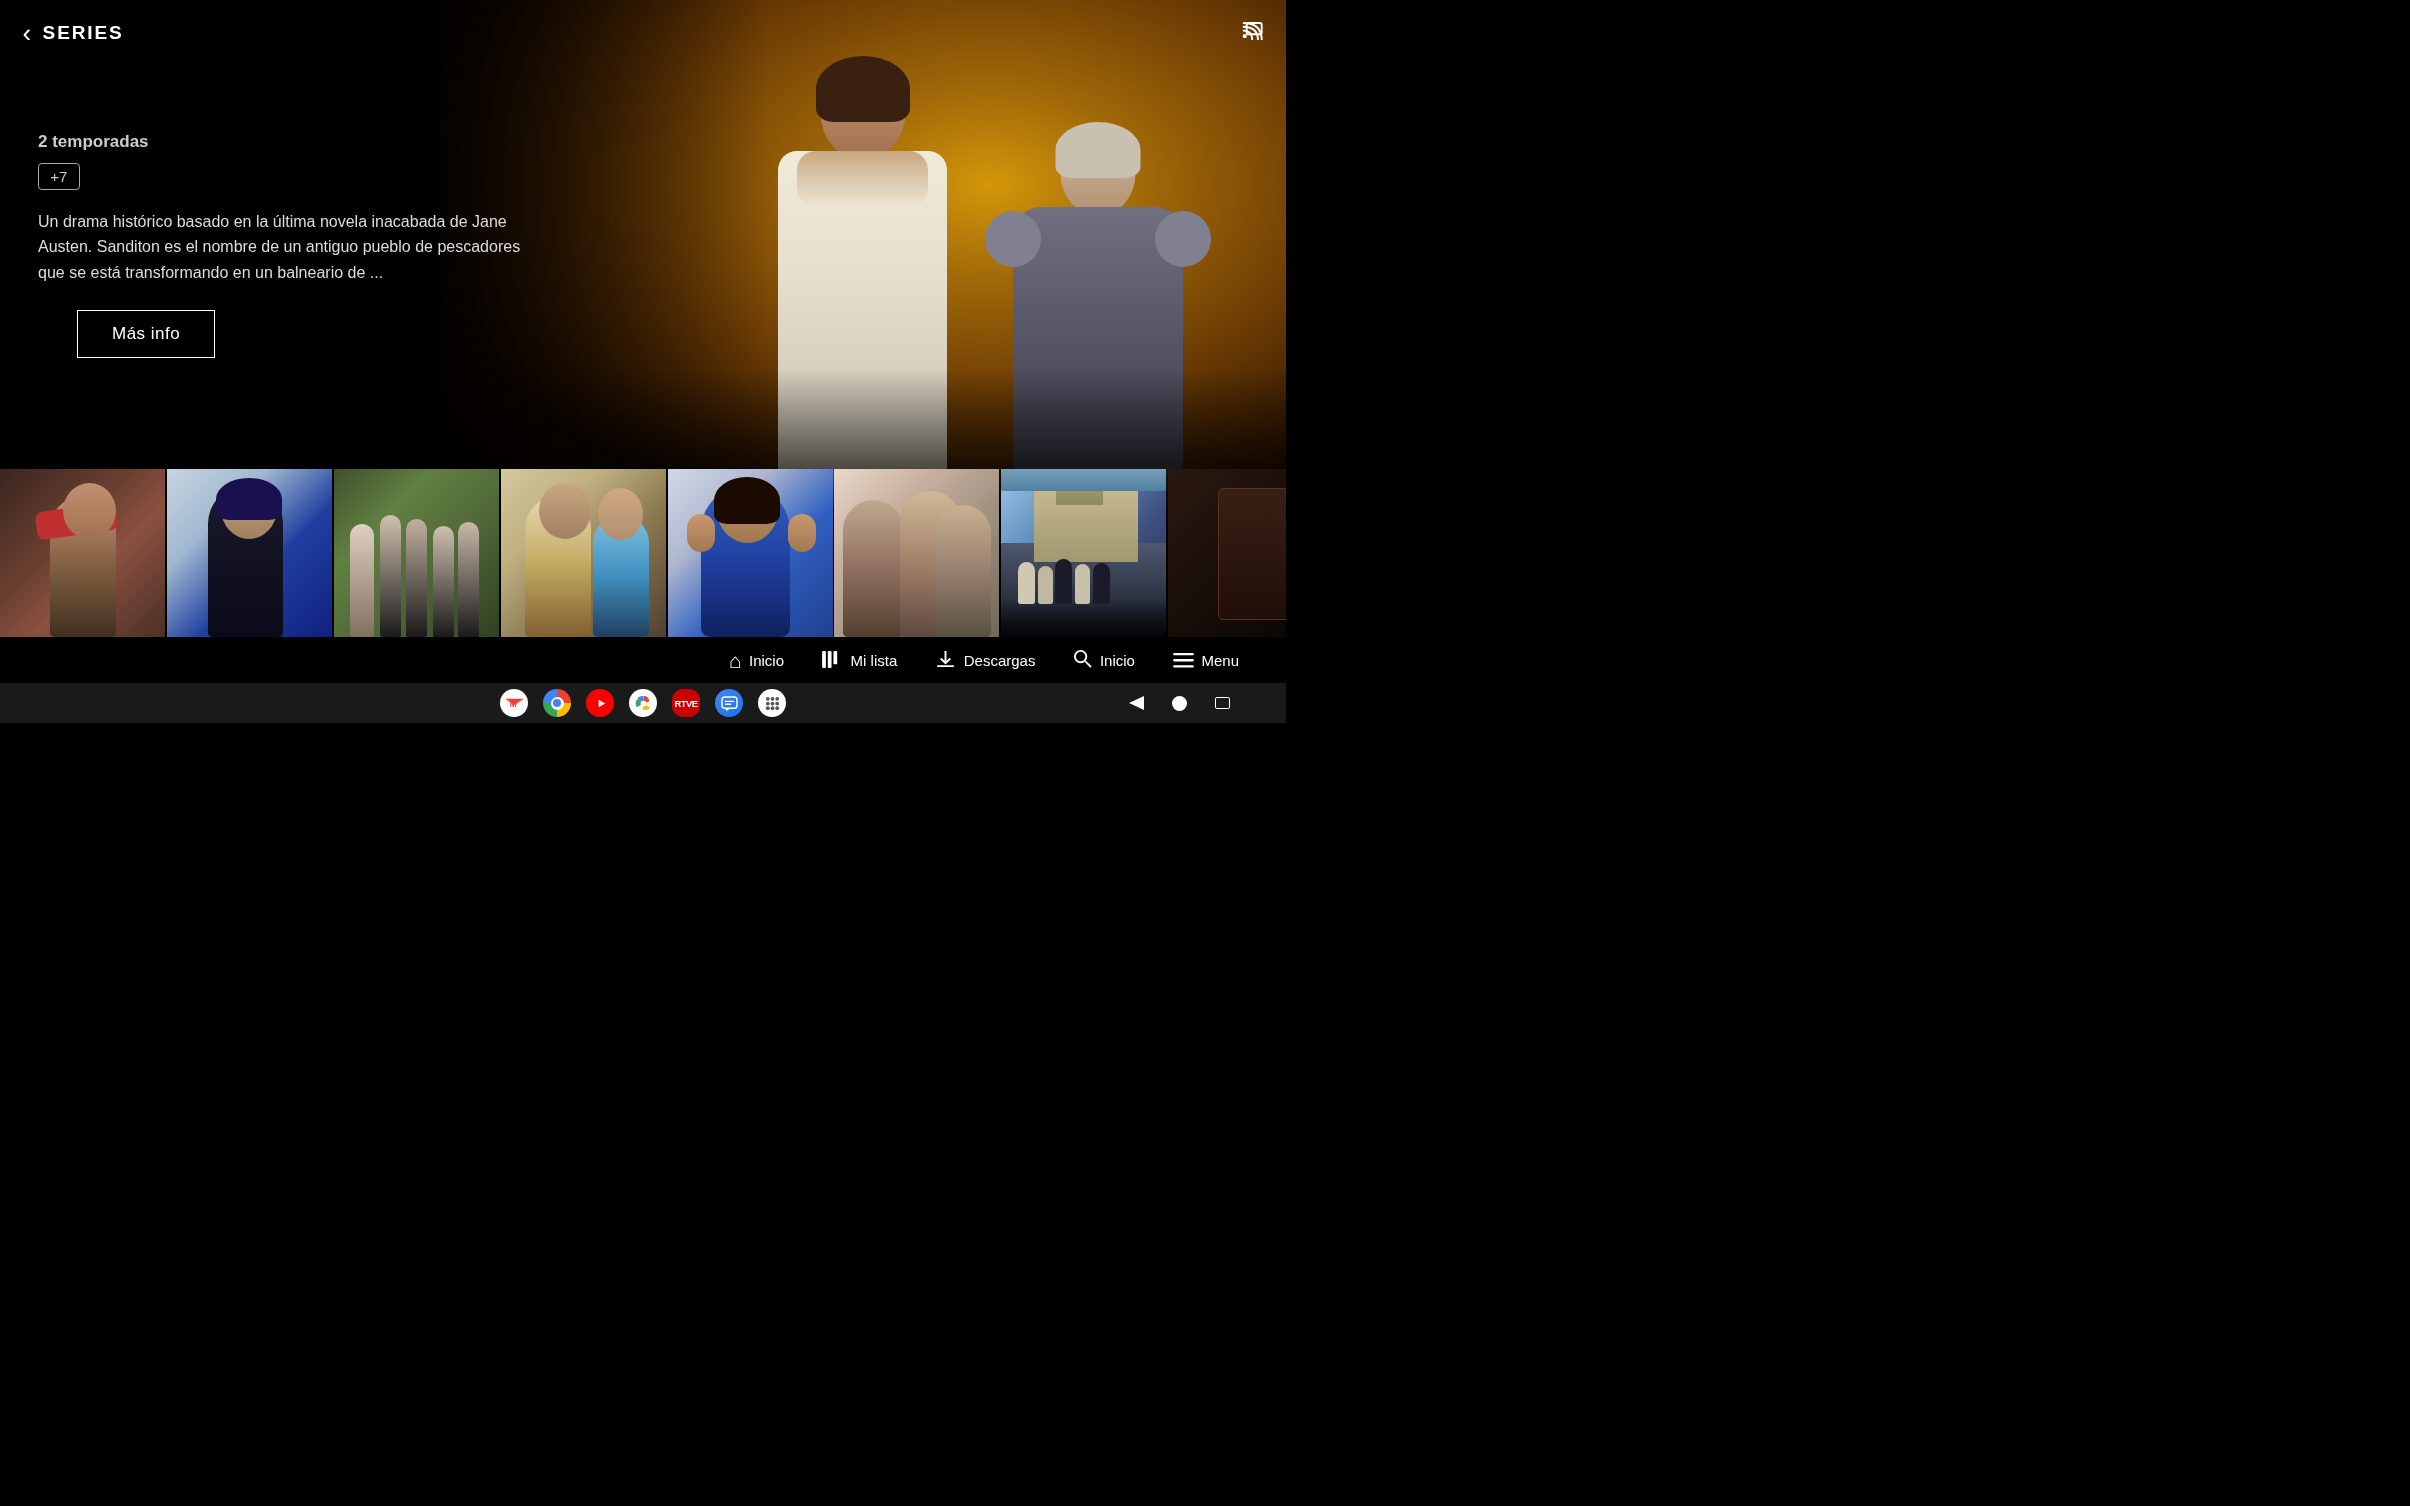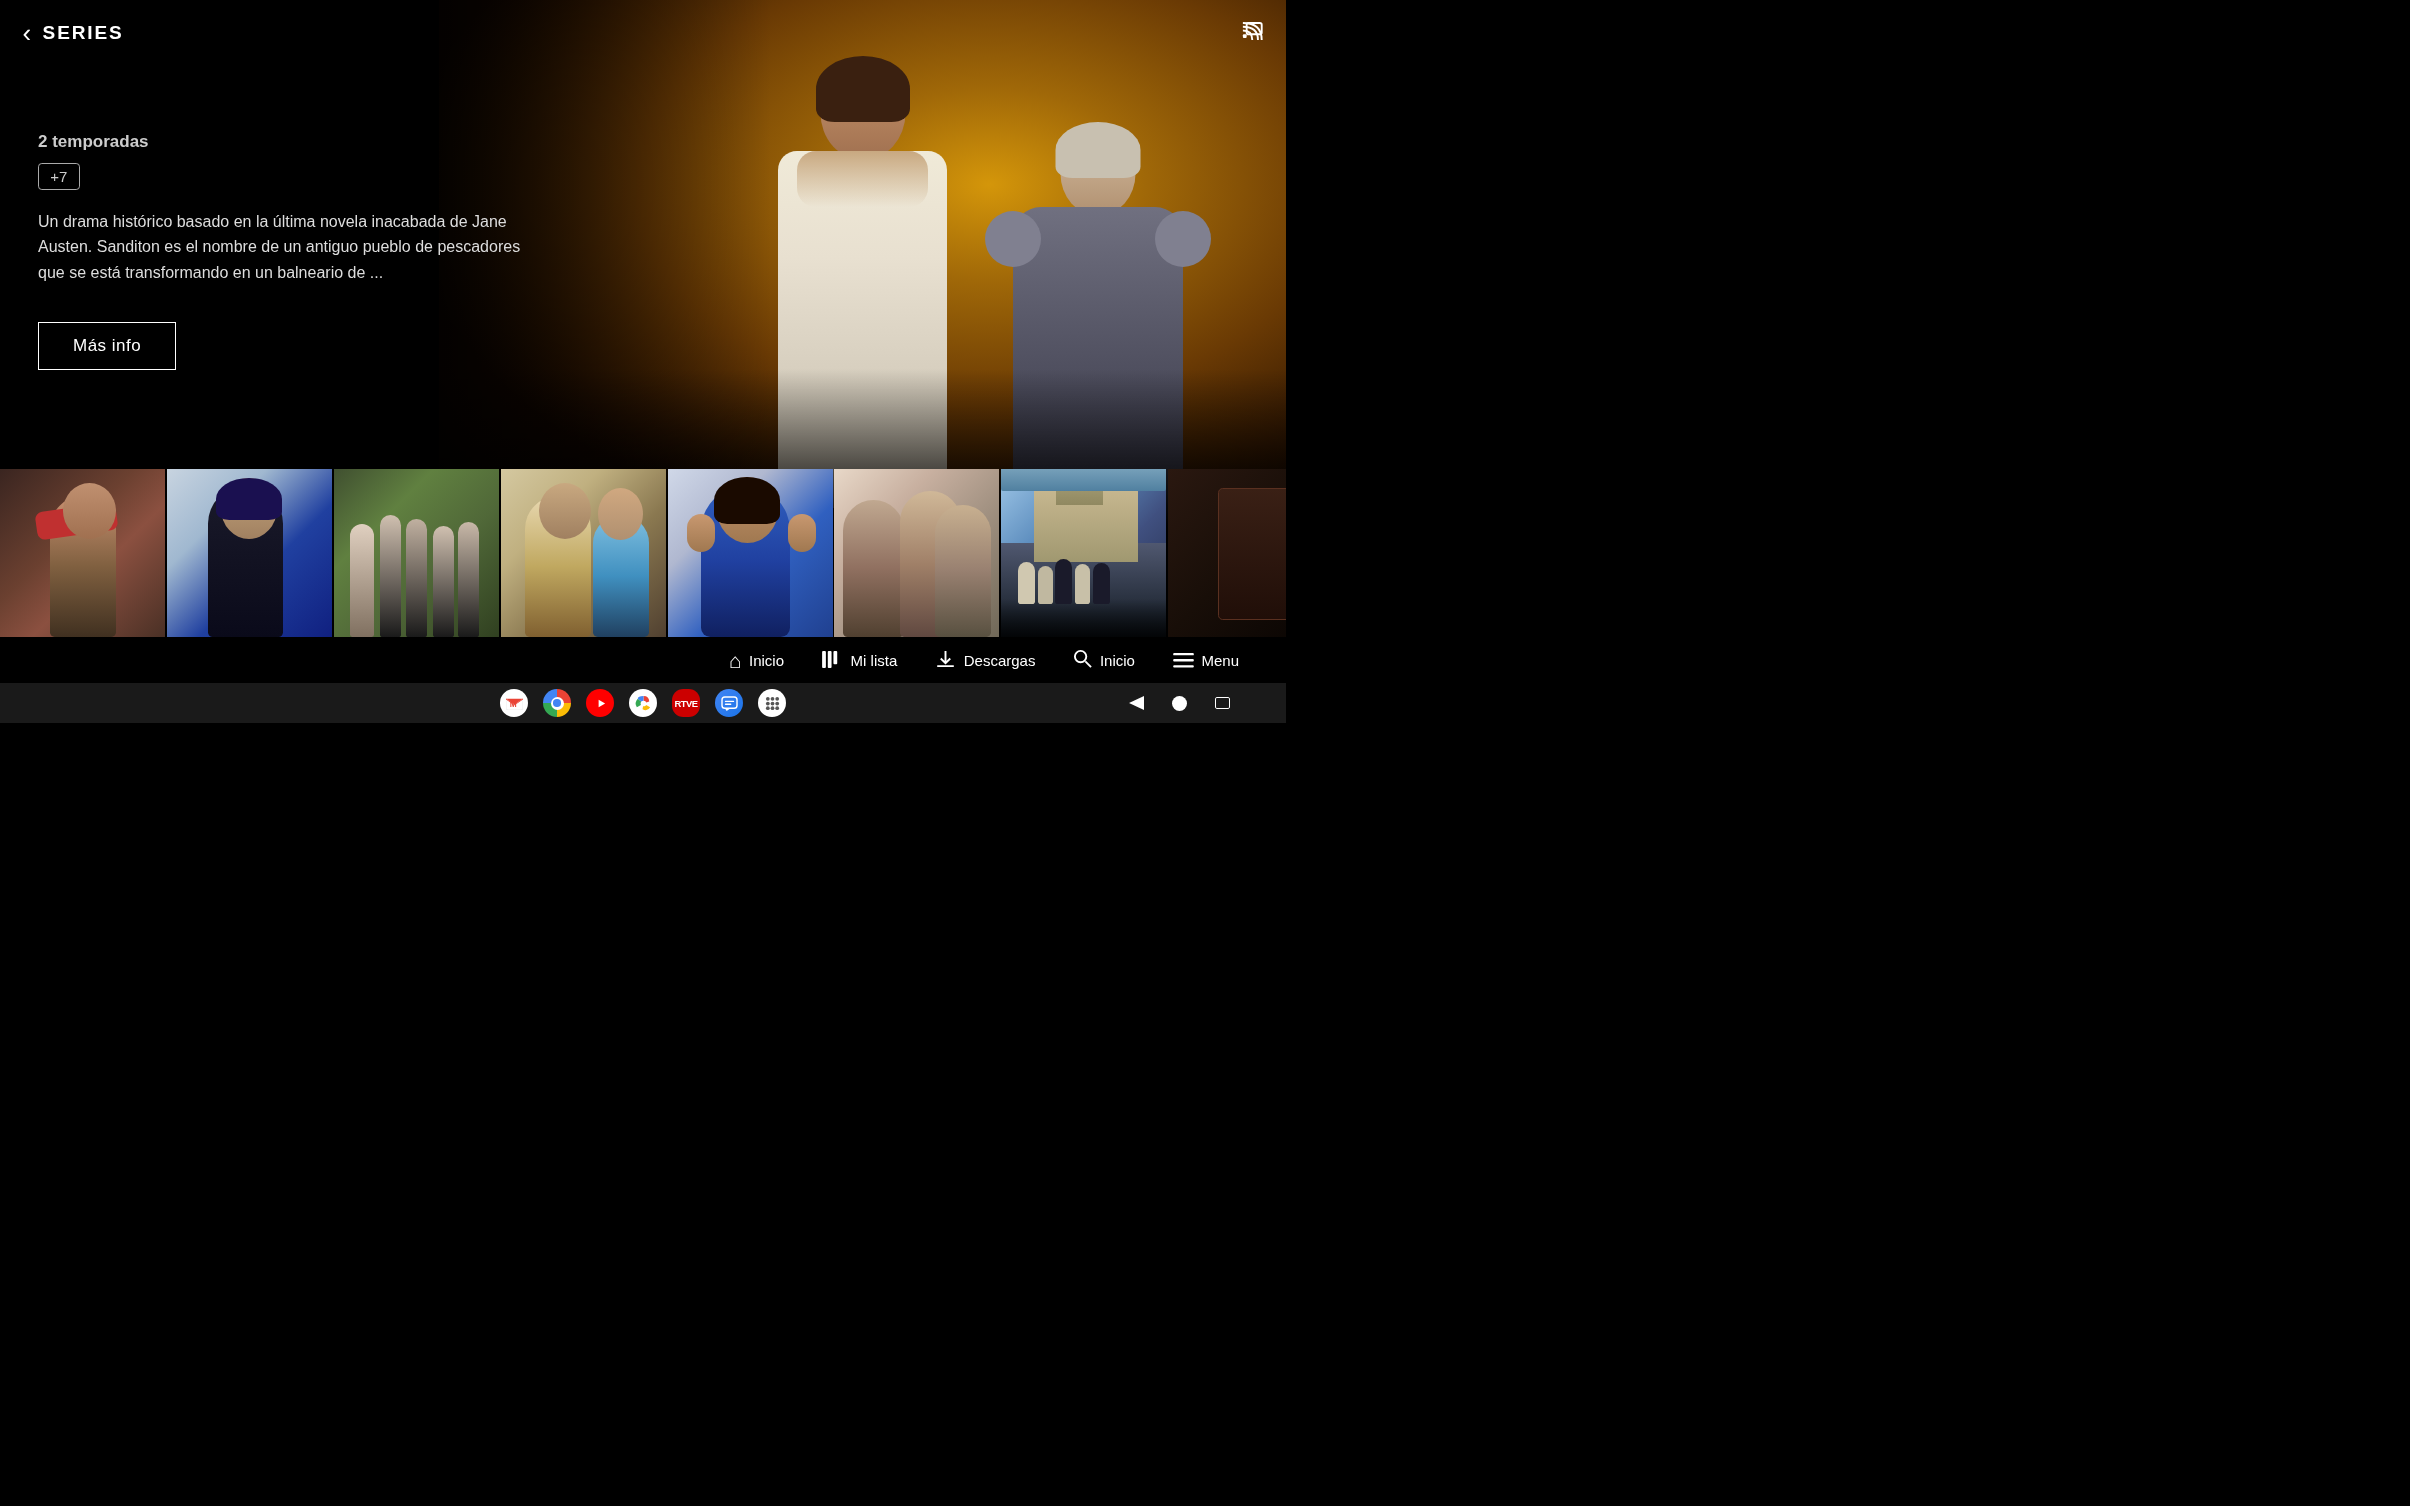--- a/index.html
+++ b/index.html
@@ -107,34 +107,35 @@
       padding: 3.8px 11.3px;
       font-size: 15px;
       color: #ccc;
       margin-bottom: 19px;
     }
 
     .show-description {
       font-size: 16px;
       line-height: 1.6;
       color: #ddd;
-      margin-bottom: 36px;
+      margin-bottom: 24px;
       max-width: 490px;
     }
 
     .mas-info-btn {
       display: inline-block;
       border: 1.9px solid #fff;
       background: transparent;
       color: #fff;
       padding: 13px 34px;
       font-size: 17px;
       font-weight: 500;
       cursor: pointer;
       letter-spacing: 0.5px;
+      margin-left: 39px;
     }
 
     
     .thumbnails-section {
       position: absolute;
       bottom: 85px;
       left: 0; right: 0;
       height: 169px;
       display: flex;
       gap: 1.9px;

